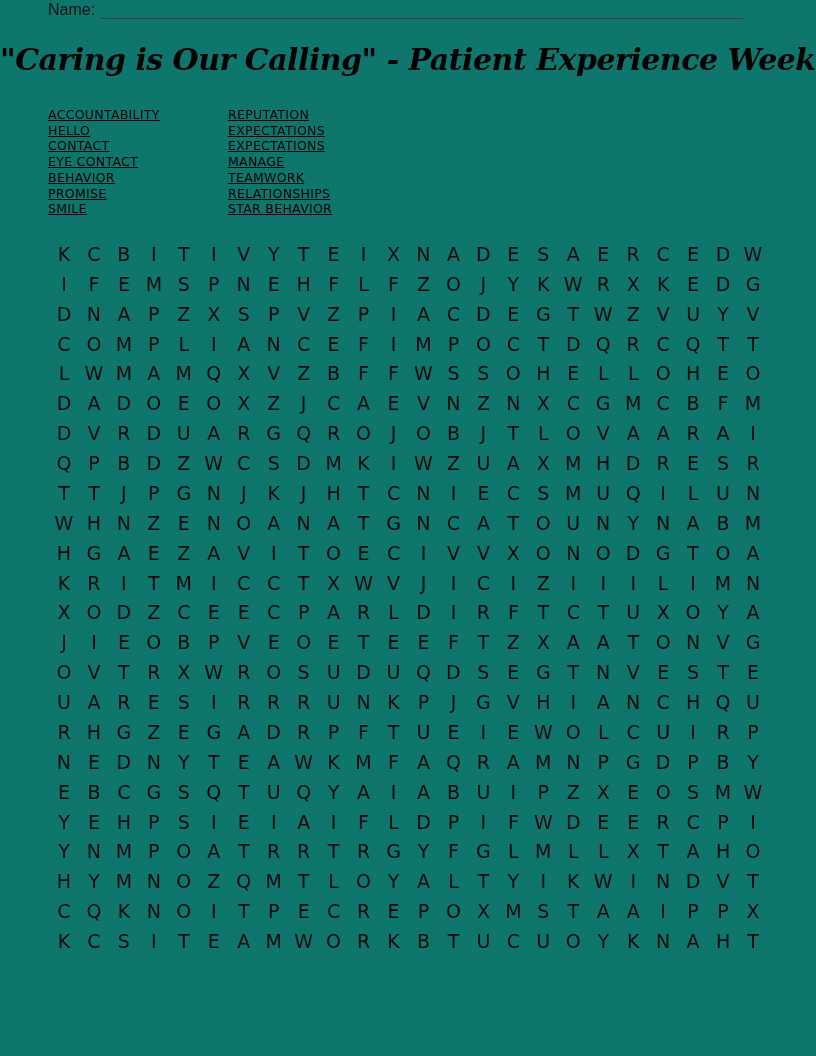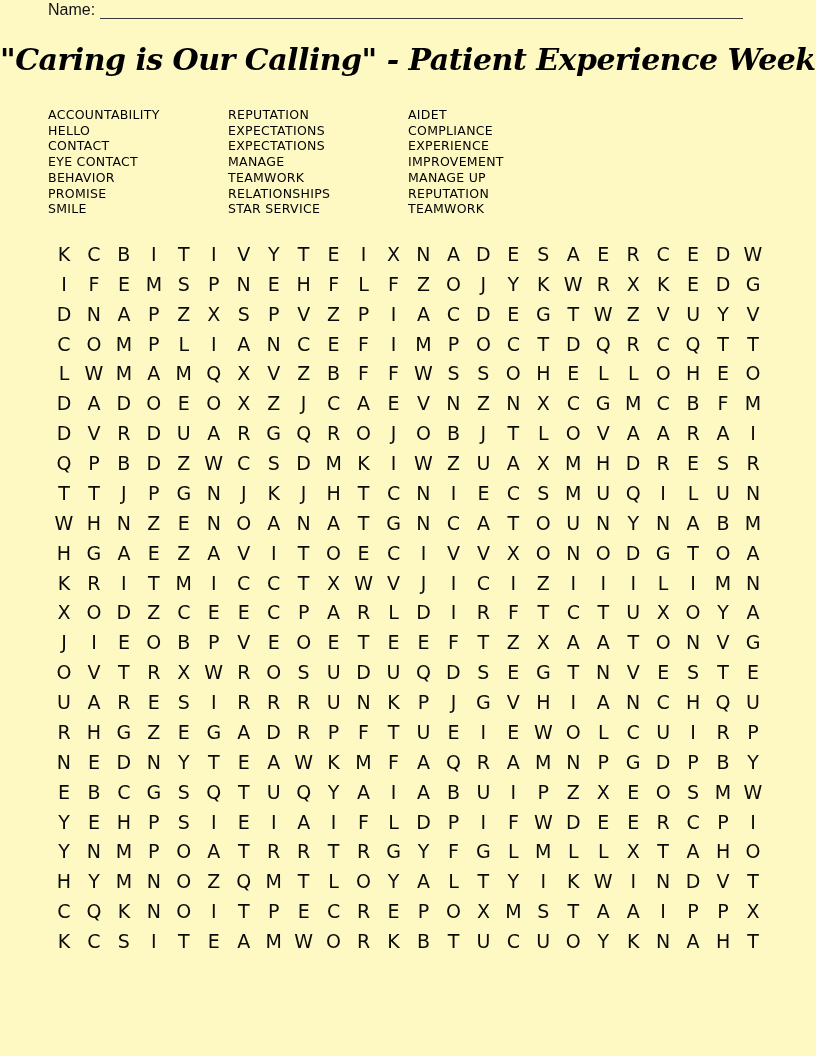--- a/index.html
+++ b/index.html
@@ -1,20 +1,20 @@
 <!DOCTYPE html>
 <html><head>
 <meta charset="utf-8">
 <style>
   html, body { margin: 0; padding: 0; background: #fff; }
   .page {
     position: relative;
     width: 816px;
     height: 1056px;
-    background: #fef9c3;
+    background: #0f766e;
     overflow: hidden;
     font-family: "DejaVu Sans", sans-serif;
     color: #000;
   }
   .name-label {
     position: absolute;
     left: 48px;
     top: 1px;
     font-family: "Liberation Sans", sans-serif;
     font-size: 16px;
@@ -42,21 +42,21 @@
     color: #000;
     white-space: nowrap;
   }
   .word-list {
     position: absolute;
     left: 48px;
     top: 107px;
     display: flex;
     flex-direction: row;
   }
-  .word-col { width: 180px; }
+  .word-col { width: 180px; text-decoration: underline; }
   .word {
     font-family: "DejaVu Sans", sans-serif;
     font-size: 12.5px;
     line-height: 15.72px;
     letter-spacing: 0.3px;
     white-space: nowrap;
     color: #000;
   }
   .puzzle-grid {
     position: absolute;
@@ -96,30 +96,21 @@
         <div class="word">PROMISE</div>
         <div class="word">SMILE</div>
       </div>
       <div class="word-col">
         <div class="word">REPUTATION</div>
         <div class="word">EXPECTATIONS</div>
         <div class="word">EXPECTATIONS</div>
         <div class="word">MANAGE</div>
         <div class="word">TEAMWORK</div>
         <div class="word">RELATIONSHIPS</div>
-        <div class="word">STAR SERVICE</div>
-      </div>
-      <div class="word-col">
-        <div class="word">AIDET</div>
-        <div class="word">COMPLIANCE</div>
-        <div class="word">EXPERIENCE</div>
-        <div class="word">IMPROVEMENT</div>
-        <div class="word">MANAGE UP</div>
-        <div class="word">REPUTATION</div>
-        <div class="word">TEAMWORK</div>
+        <div class="word">STAR BEHAVIOR</div>
       </div>
     </div>
 
   <div class="puzzle-grid">
       <div class="cell">K</div>
       <div class="cell">C</div>
       <div class="cell">B</div>
       <div class="cell">I</div>
       <div class="cell">T</div>
       <div class="cell">I</div>

